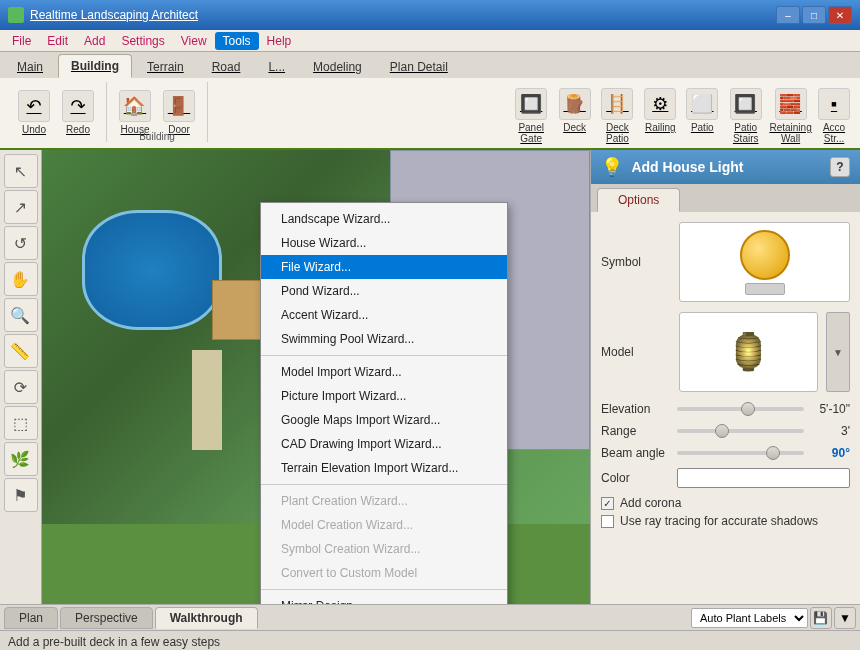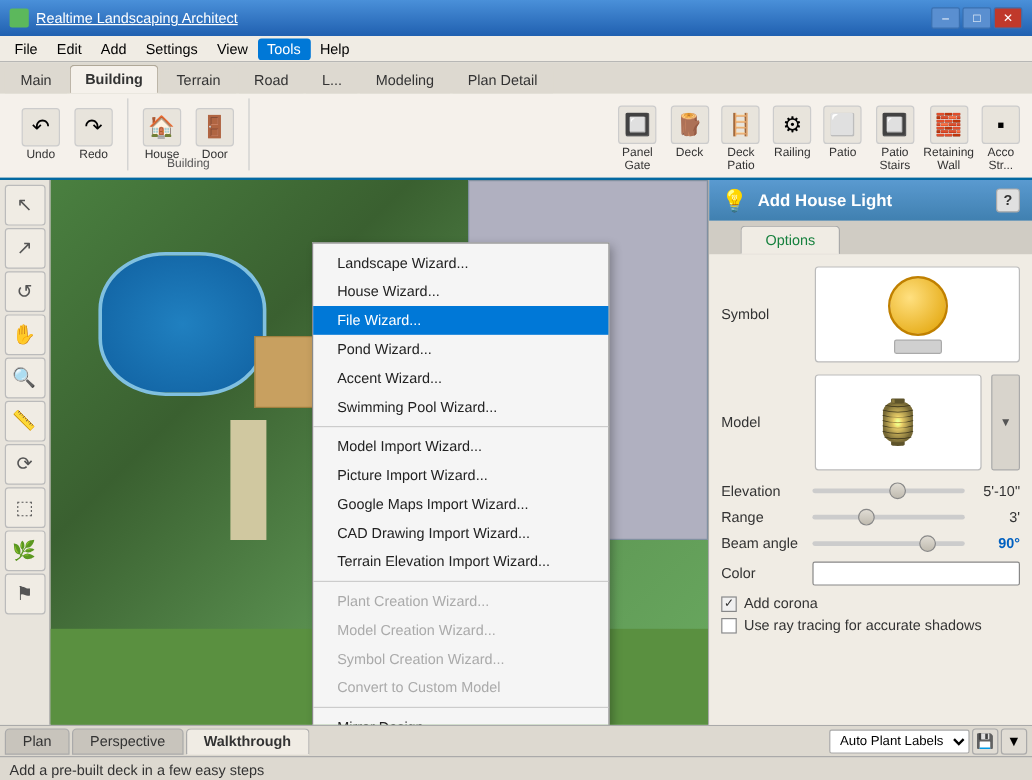--- a/index.html
+++ b/index.html
@@ -33,28 +33,29 @@
       display: flex;
       align-items: center;
       border-bottom: 1px solid #aaa;
       padding: 0 4px;
     }
     .menu-item {
       padding: 2px 8px;
       cursor: pointer;
       border-radius: 3px;
       font-size: 12px;
-      color: #000000;
+      color: #be185d;
     }
     .menu-item.active { background: #0078d7; color: white; }
 
     
     #ribbon {
       background: #f5f1eb;
-      border-bottom: 2px solid #0369a1;
+      border-bottom: 2px solid #4d7c0f;
+      text-decoration: underline;
     }
     #ribbon-tabs {
       display: flex;
       align-items: flex-end;
       padding: 0 4px;
       background: #ddd9d0;
       height: 26px;
     }
     .ribbon-tab {
       padding: 4px 12px;
@@ -252,22 +253,21 @@
       padding: 4px 6px 0;
     }
     .options-tab-btn {
       padding: 4px 20px;
       background: #c8c4bc;
       border: 1px solid #aaa;
       border-bottom: none;
       border-radius: 4px 4px 0 0;
       font-size: 12px;
       cursor: pointer;
-      color: #15803d;
-      margin-left: 20px;
+      color: #7f1d1d;
     }
     .options-tab-btn.active {
       background: #f0ece4;
       border-bottom: 1px solid #f0ece4;
     }
     #panel-body {
       padding: 10px;
       flex: 1;
       background: #f0ece4;
     }

